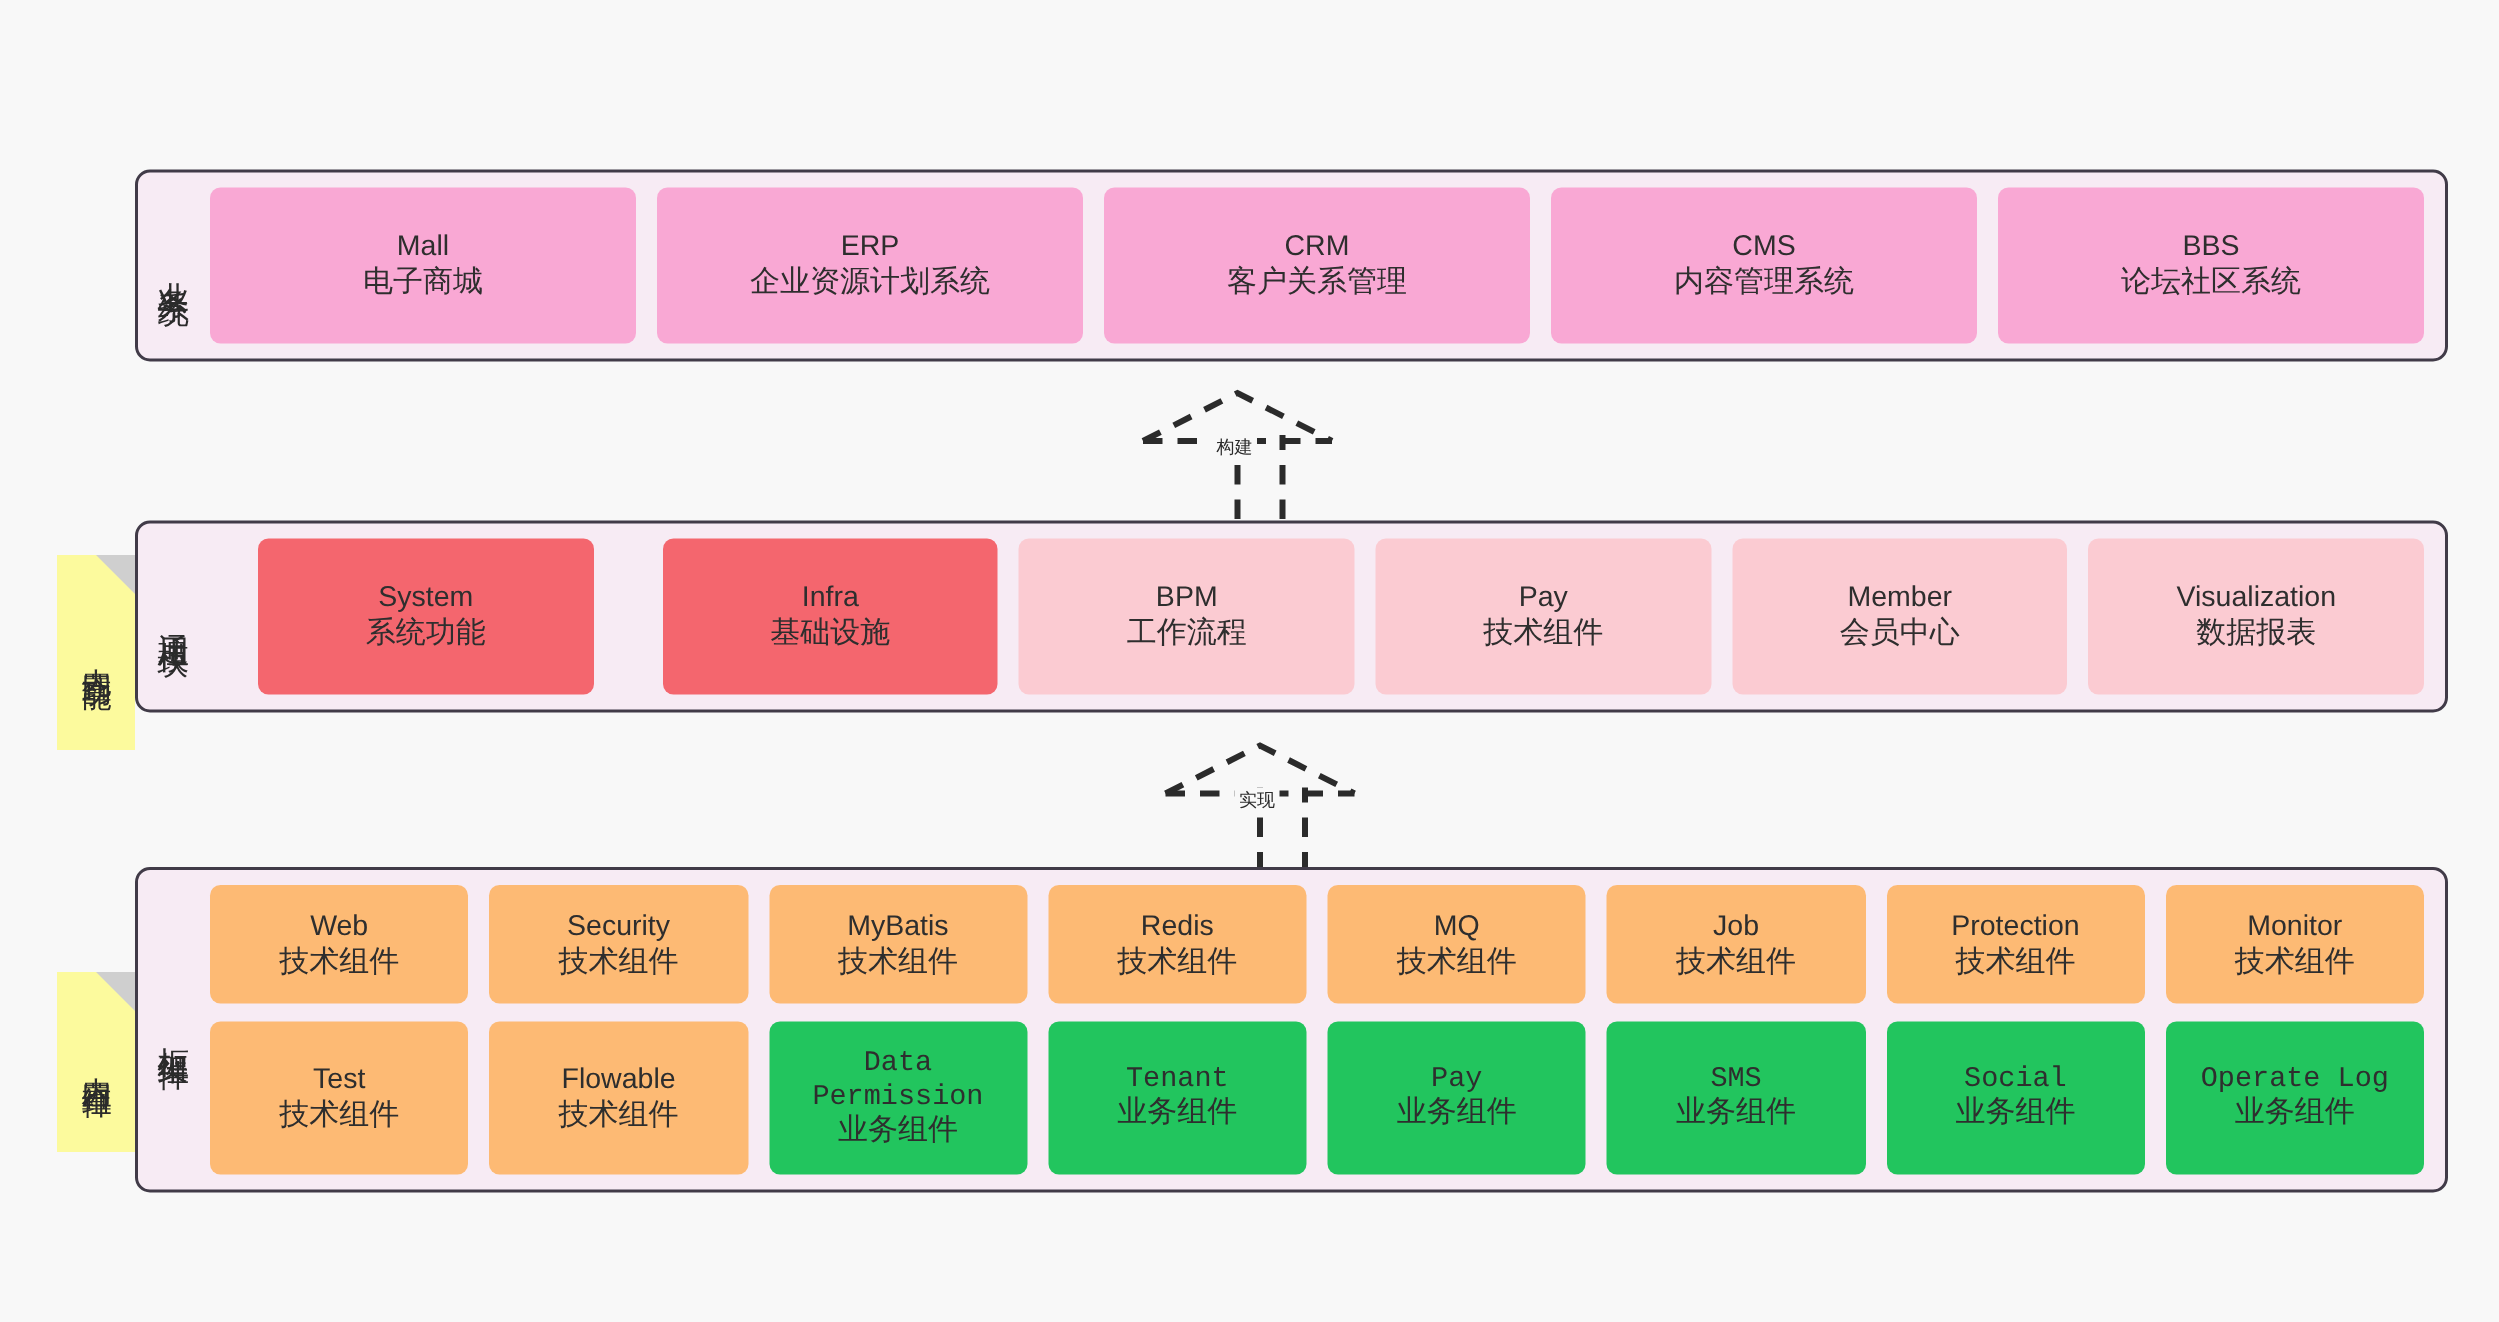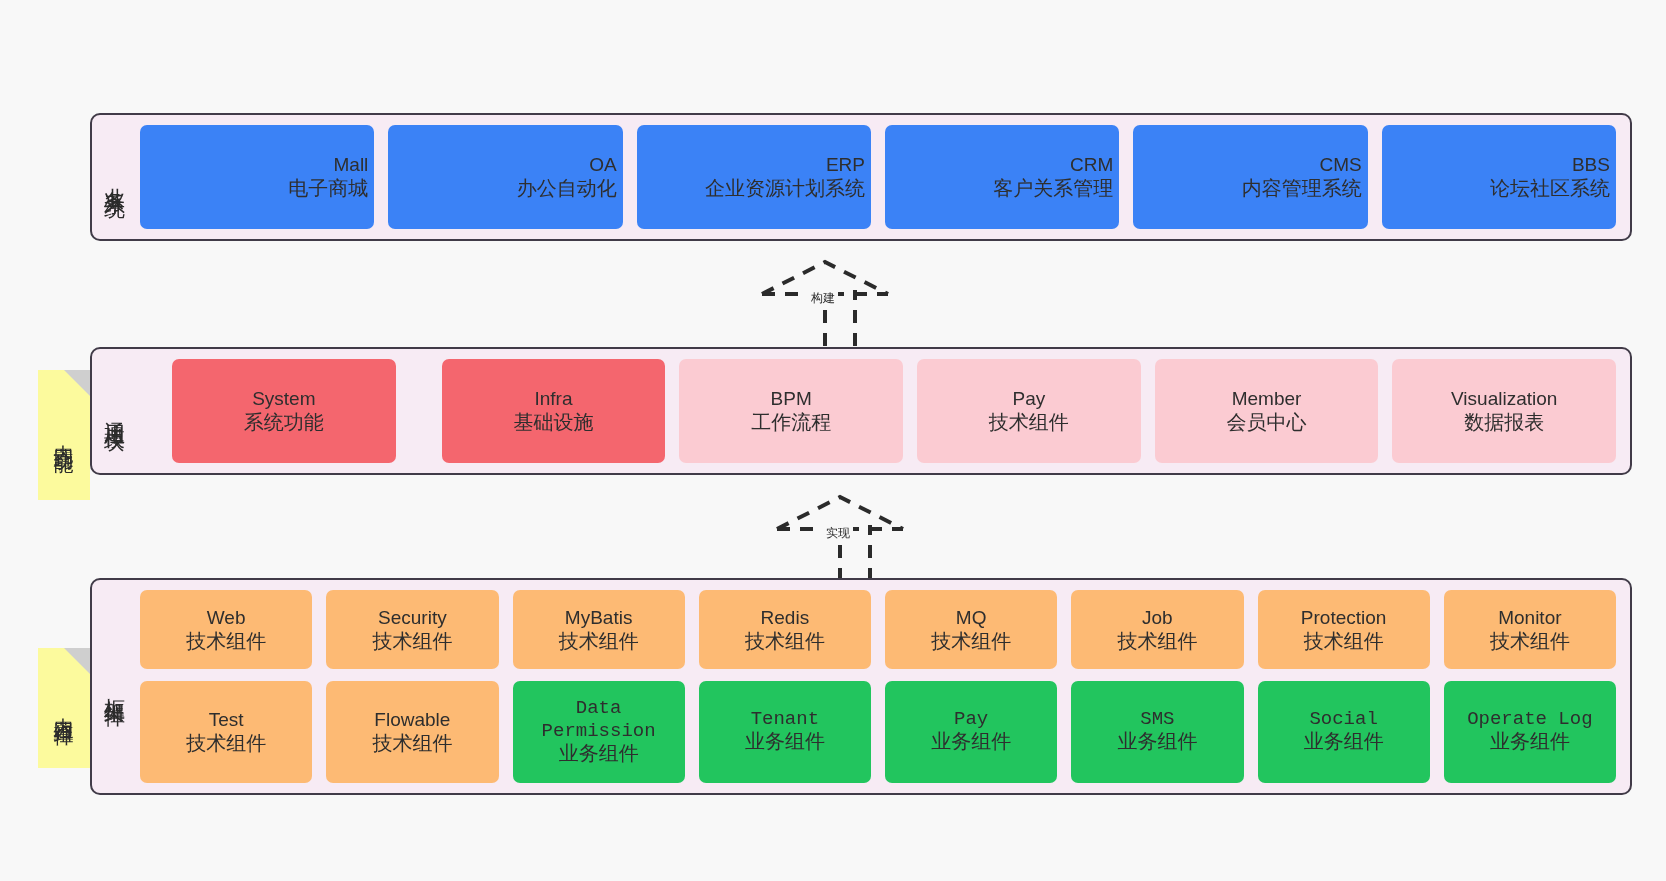--- a/index.html
+++ b/index.html
@@ -52,21 +52,21 @@
     align-items: center;
     justify-content: center;
     text-align: center;
     color: #2e2e2e;
     line-height: 1.22;
     padding: 4px 6px;
   }
   .card .en { font-size: 19px; }
   .card .cn { font-size: 20px; }
 
-  .blue        { background: #3b82f6; align-items: flex-end; }
+  .blue        { background: #f9a8d4; }
   .red         { background: #f4666e; margin-left: 32px; }
   .pink        { background: #fbcbd2; }
   .green       { background: #fdba74; }
   .green-light { background: #22c55e; font-family: Liberation Mono, monospace; }
 
   
   #layer-business  { left: 90px;  top: 113px; width: 1542px; height: 128px; }
   #layer-common    { left: 90px;  top: 347px; width: 1542px; height: 128px; }
   #layer-framework { left: 90px;  top: 578px; width: 1542px; height: 217px; }
 
@@ -120,24 +120,20 @@
 
   <div class="layer" id="layer-business">
     <div class="layer-title">业务系统</div>
     <div class="layer-body">
 
       <div class="card blue">
         <span class="en">Mall</span>
         <span class="cn">电子商城</span>
       </div>
       <div class="card blue">
-        <span class="en">OA</span>
-        <span class="cn">办公自动化</span>
-      </div>
-      <div class="card blue">
         <span class="en">ERP</span>
         <span class="cn">企业资源计划系统</span>
       </div>
       <div class="card blue">
         <span class="en">CRM</span>
         <span class="cn">客户关系管理</span>
       </div>
       <div class="card blue">
         <span class="en">CMS</span>
         <span class="cn">内容管理系统</span>

